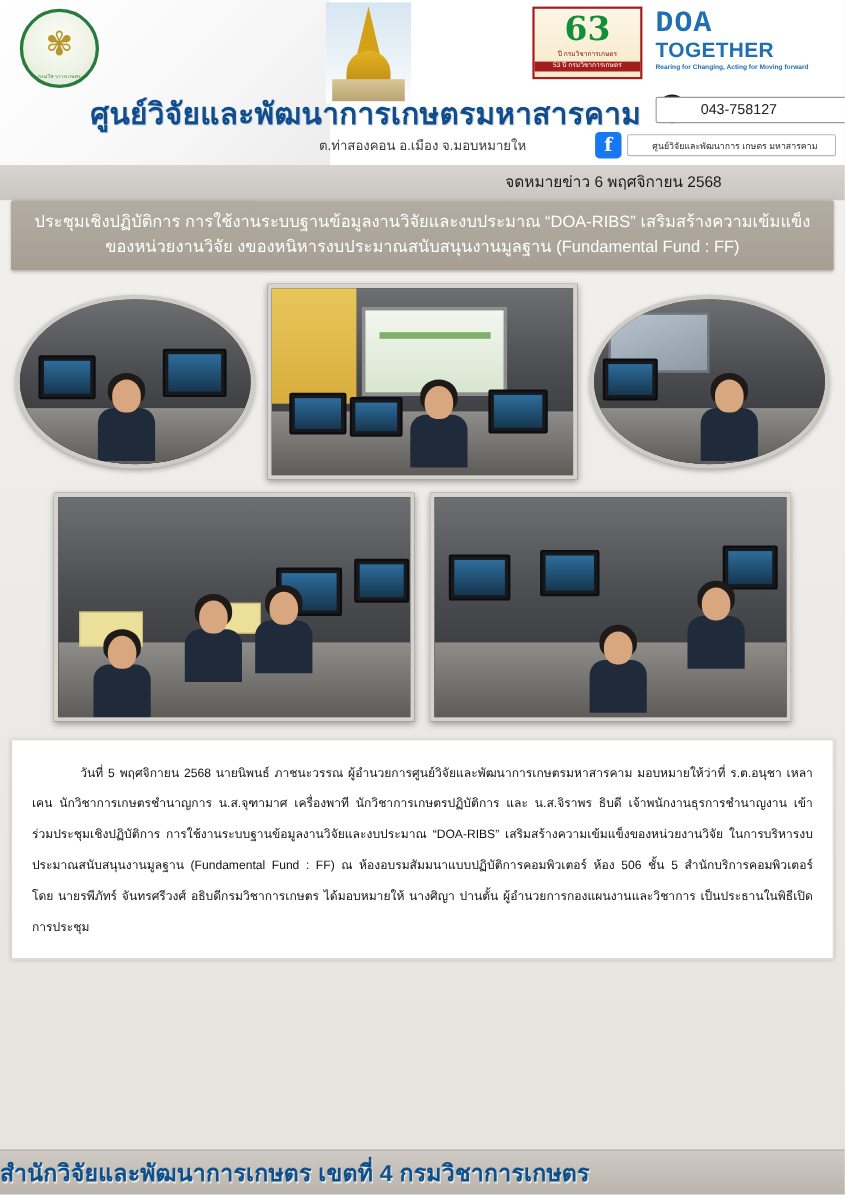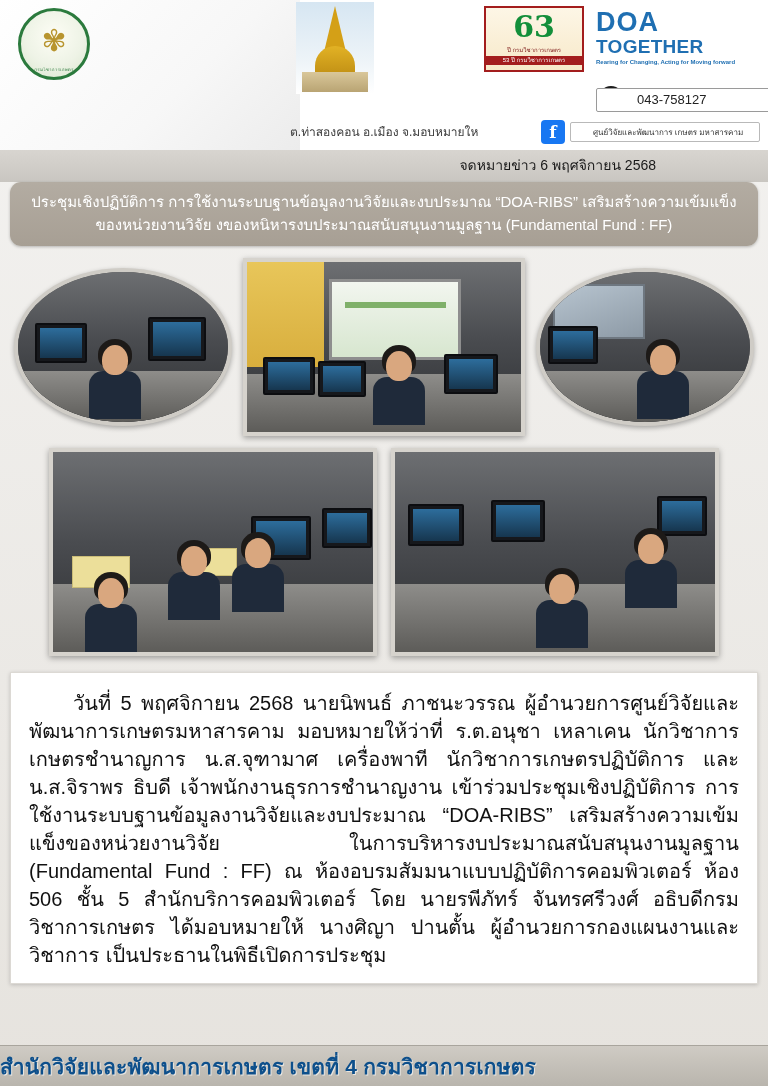--- a/index.html
+++ b/index.html
@@ -129,21 +129,21 @@
     font-size: 6px;
     line-height: 9px;
   }
 
   .doa-block {
     position: absolute;
     left: 596px; top: 8px;
     width: 160px;
   }
   .doa-block .doa {
-    font-family: Liberation Sans, sans-serif;
+    font-family: Liberation Mono, monospace;
     font-weight: bold;
     font-size: 27px;
     color: #1f6fb2;
     letter-spacing: 1px;
     line-height: 28px;
   }
   .doa-block .together {
     font-weight: bold;
     font-size: 19px;
     color: #1f6fb2;
@@ -242,21 +242,21 @@
   
   .headline {
     position: relative;
     margin: 0 10px;
     padding: 8px 16px 10px;
     background: linear-gradient(180deg, #b3aca2 0%, #a79f94 100%);
     color: #fff;
     text-align: center;
     font-size: 15px;
     line-height: 23px;
-    border-radius: 11px;
+    border-radius: 2px;
     box-shadow: 0 1px 3px rgba(0,0,0,.25);
   }
 
   
   .collage {
     position: relative;
     padding: 12px 14px 8px;
   }
   .row1 {
     display: flex;
@@ -379,21 +379,21 @@
   .body-card {
     position: relative;
     margin: 8px 10px 0;
     background: #ffffff;
     border: 1px solid #dcd9d4;
     padding: 16px 18px 14px;
     box-shadow: 0 1px 4px rgba(0,0,0,.18);
   }
   .body-card p {
     margin: 0;
-    font-size: 20px;
+    font-size: 11px;
     line-height: 28px;
     color: #111;
     text-align: justify;
     text-indent: 44px;
     word-spacing: 1px;
   }
 
   
   .footer {
     position: absolute;
@@ -439,20 +439,21 @@
       <div class="sub">ปี กรมวิชาการเกษตร</div>
       <div class="band">53 ปี กรมวิชาการเกษตร</div>
     </div>
 
     <div class="doa-block">
       <div class="doa">DOA</div>
       <div class="together">TOGETHER</div>
       <div class="tagline">Rearing for Changing, Acting for Moving forward</div>
     </div>
 
+    <div class="org-title">ศูนย์วิจัยและพัฒนาการเกษตรมหาสารคาม</div>
     <div class="org-sub">ต.ท่าสองคอน อ.เมือง จ.มอบหมายให</div>
 
     <div class="phone-icon">☎</div>
     <div class="phone-box">043-758127</div>
 
     <div class="fb-icon">f</div>
     <div class="fb-box">ศูนย์วิจัยและพัฒนาการ เกษตร มหาสารคาม</div>
   </div>
 
   <div class="band-strip">

